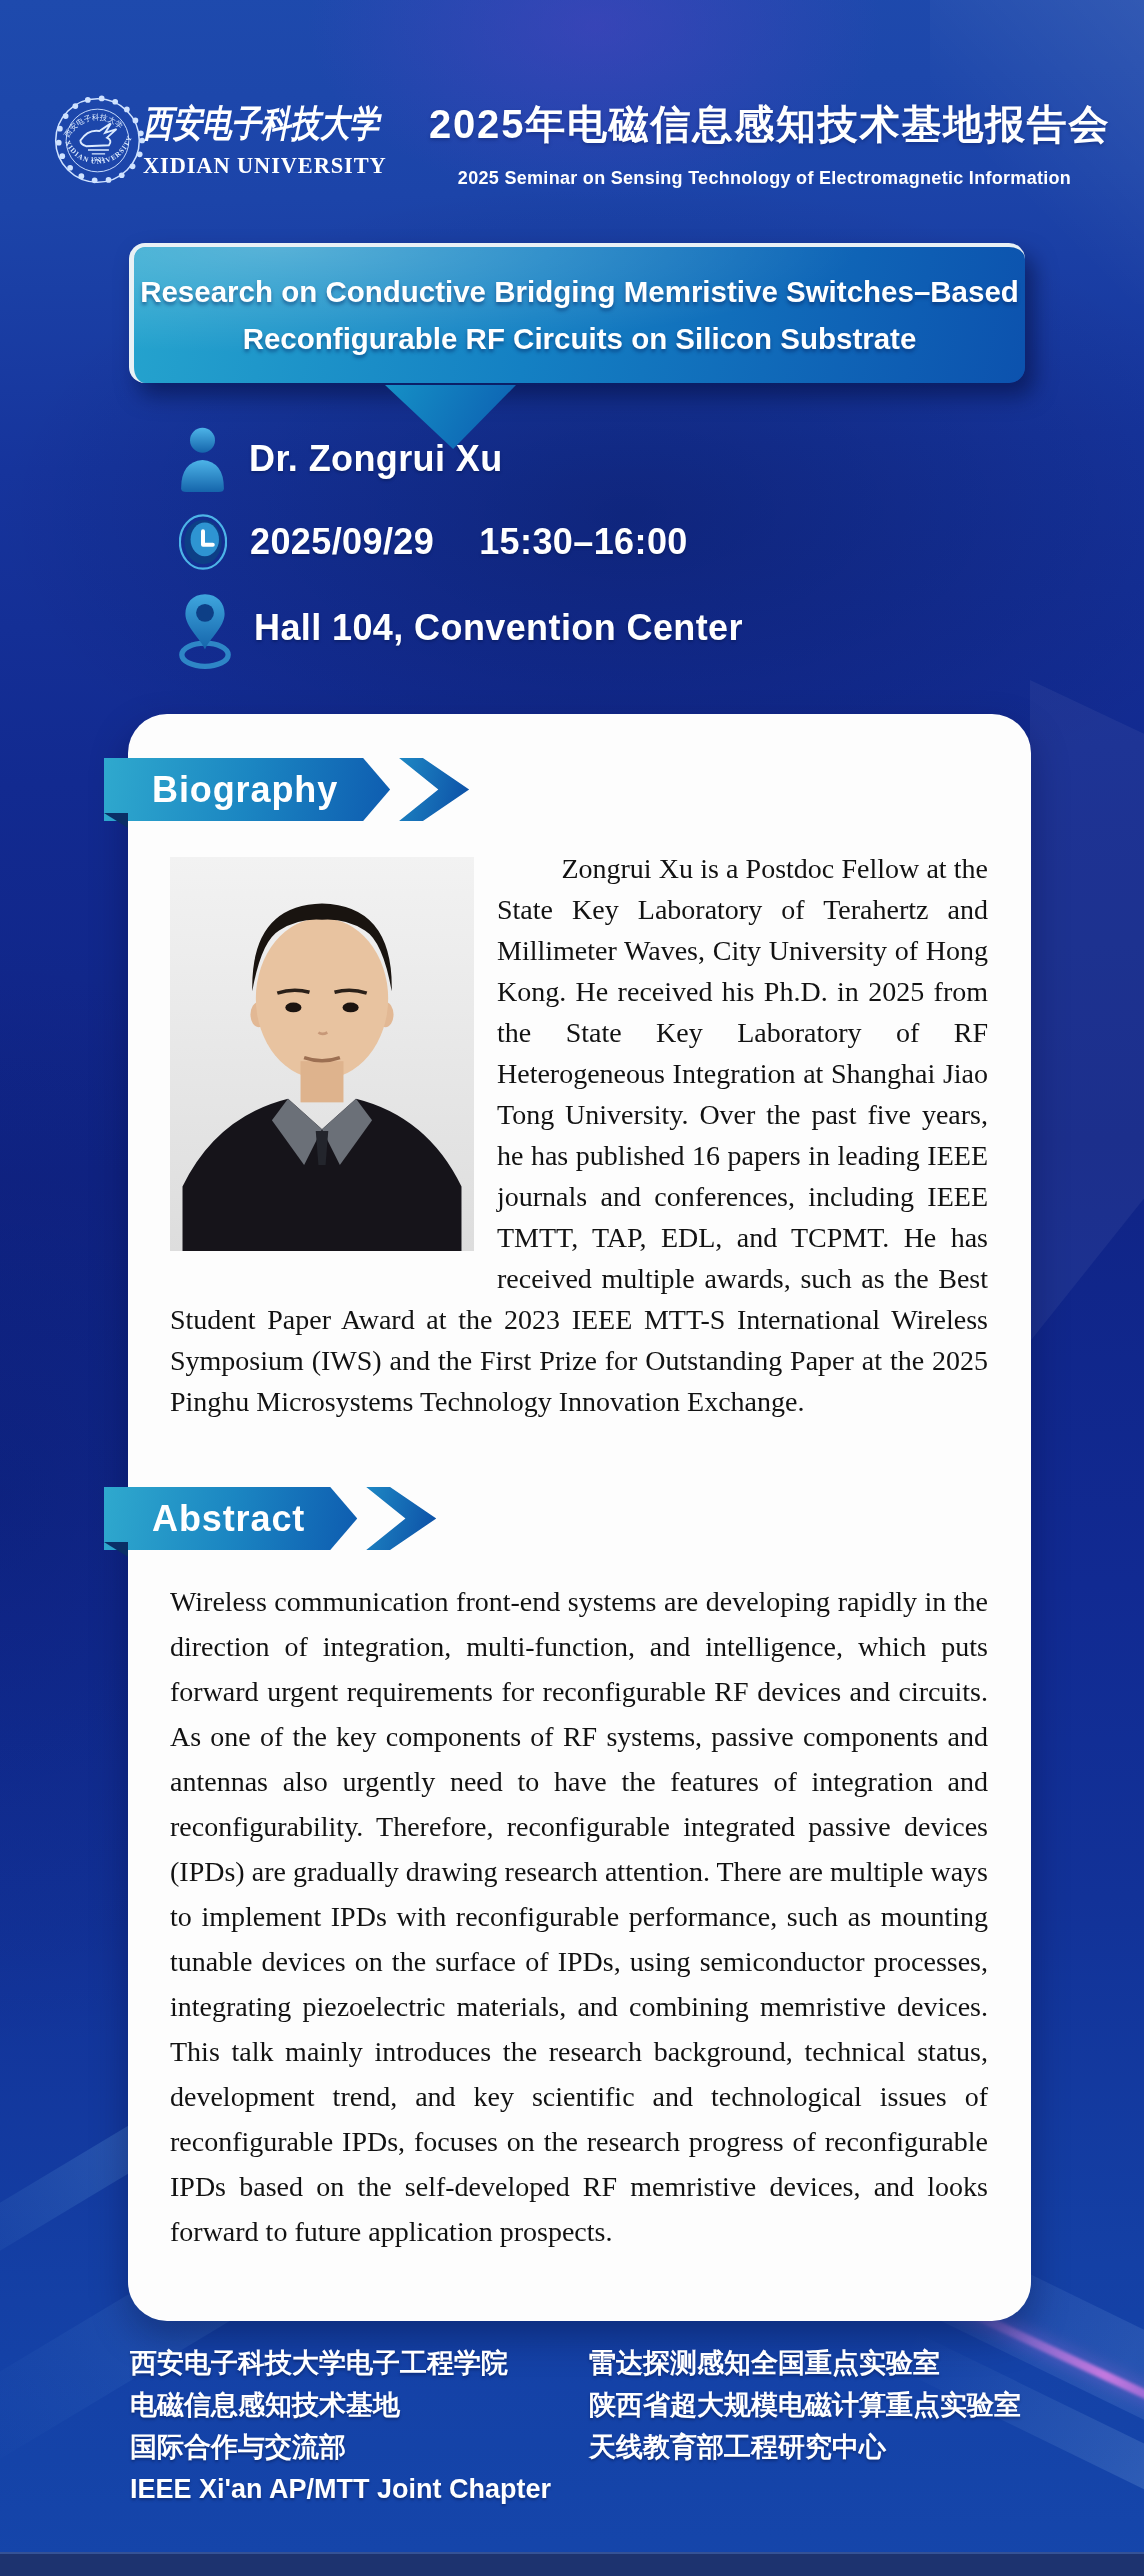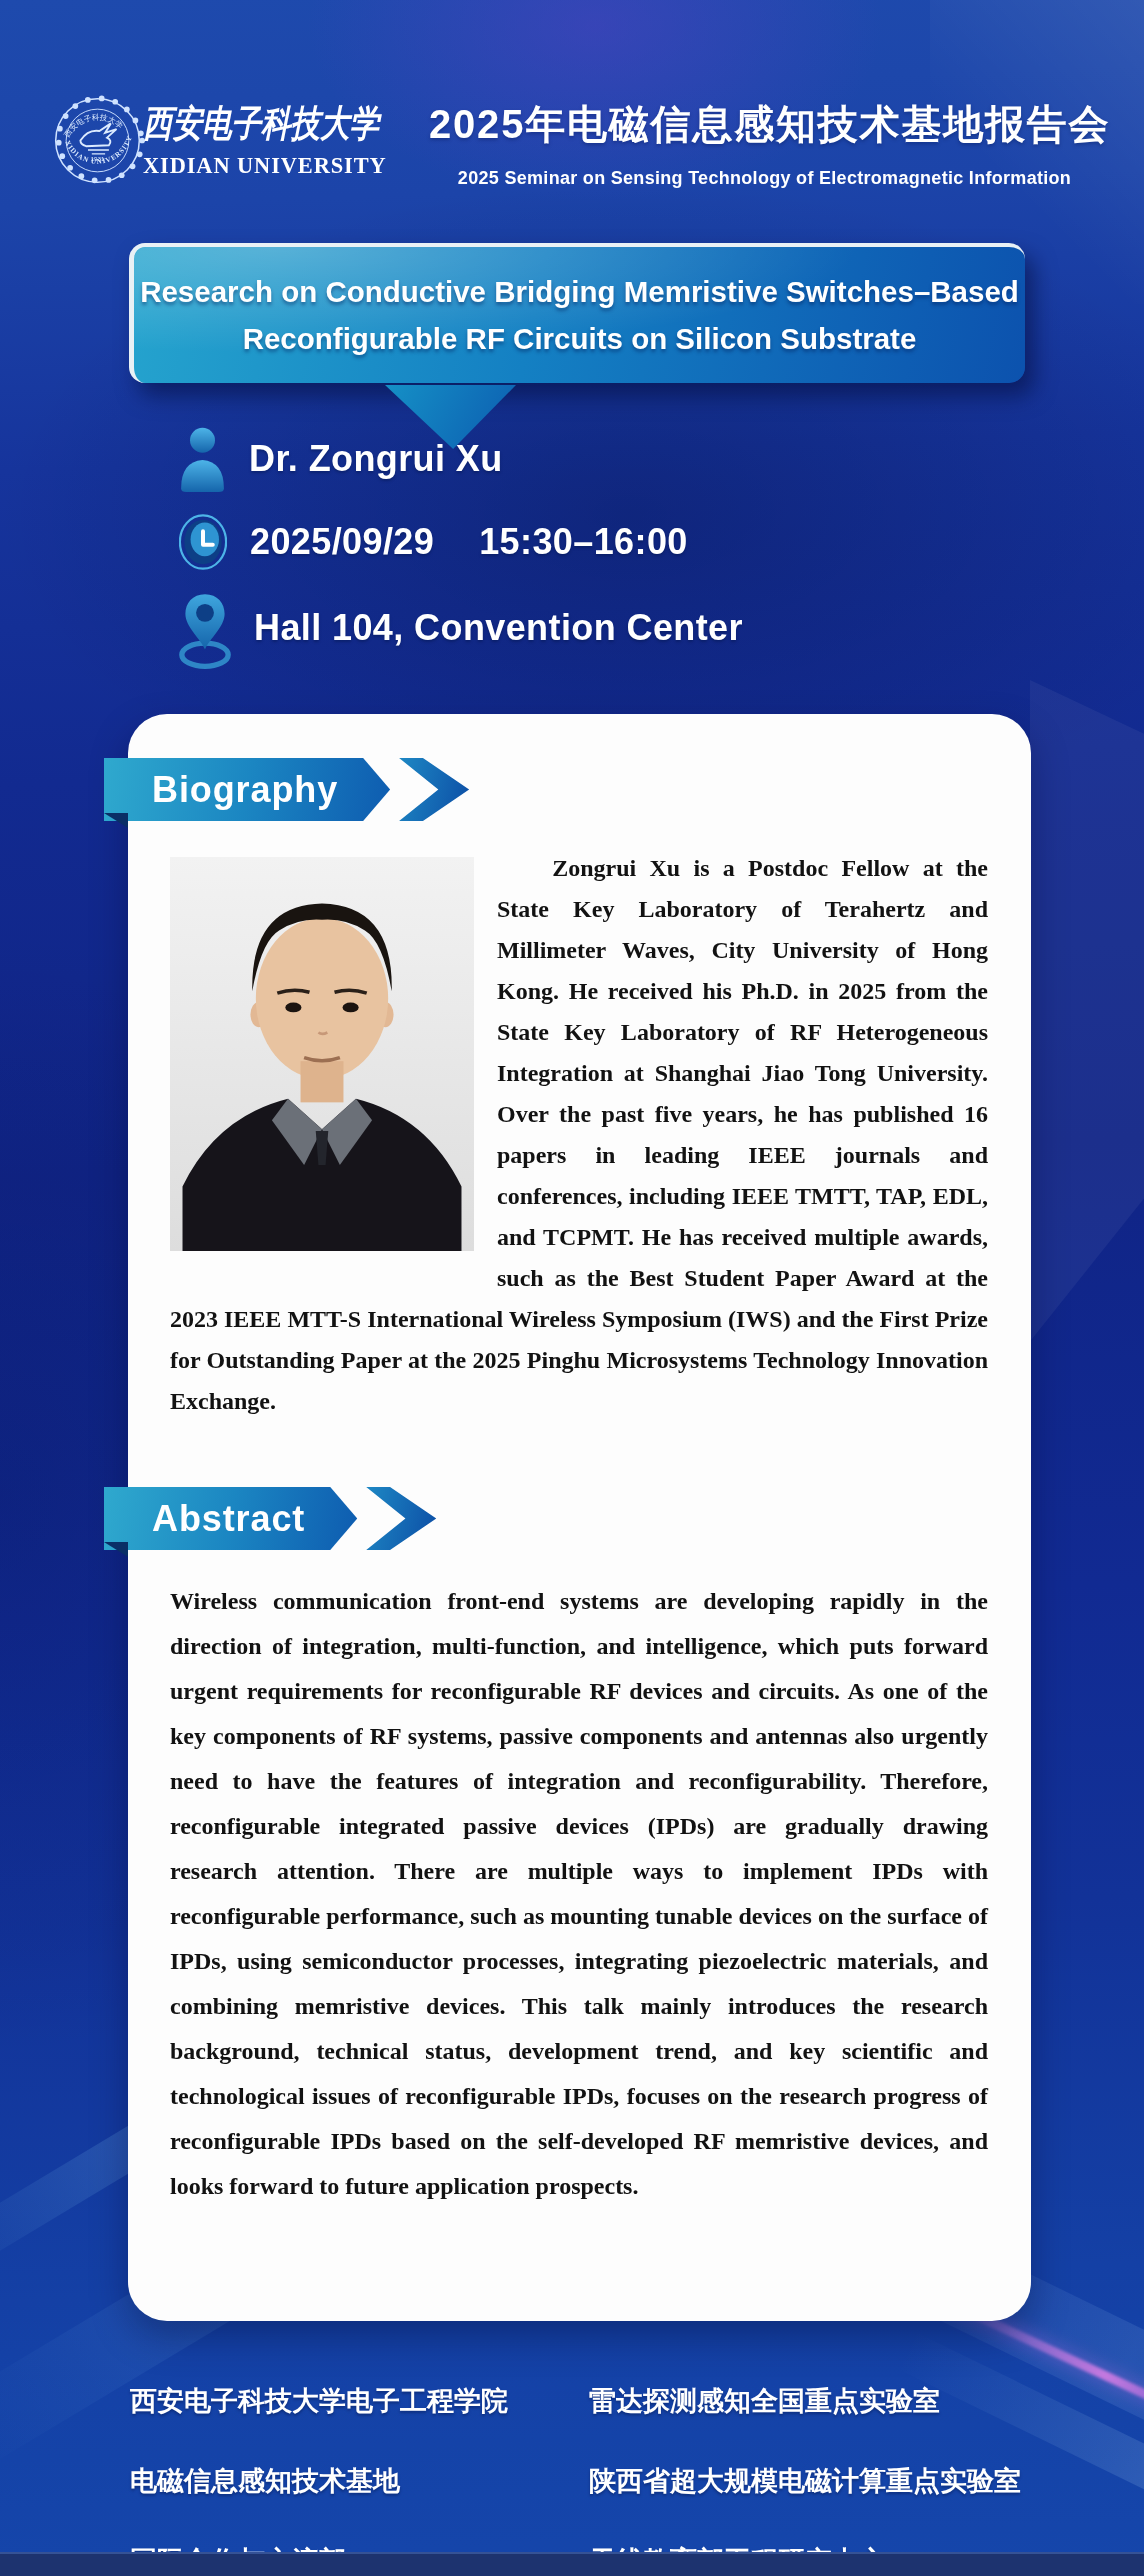--- a/index.html
+++ b/index.html
@@ -82,32 +82,32 @@
     background:linear-gradient(105deg,#1e88c4,#0c4da5);
     clip-path:polygon(0 0,34% 0,100% 50%,34% 100%,0 100%,56% 50%);
     filter:drop-shadow(4.5px 6.3px 6.3px rgba(0,20,70,.45));}
   .ribbon .fold{position:absolute;left:0;top:63px;width:24px;height:15px;
     background:#0a2f66;clip-path:polygon(0 0,100% 0,100% 100%);}
   .ribbon-bio{top:36px;}
   .ribbon-abs{top:765px;}
 
   .bio-block{position:absolute;left:42px;right:43px;top:134px;}
   .photo{float:left;width:304px;height:394px;margin:9px 23px 7.2px 0;background:#ececec;}
-  .serif-text{font-family:"Liberation Serif",serif;color:#121212;font-size:24px;
-    text-align:justify;font-weight:bold;}
+  .serif-text{font-family:"Liberation Serif",serif;color:#121212;font-size:28px;
+    text-align:justify;}
   .bio-block p{margin:0;line-height:41px;text-indent:2.3em;}
   .abs-block{position:absolute;left:42px;right:43px;top:865px;}
   .abs-block p{margin:0;line-height:45px;}
 
   
   .org-col{position:absolute;color:#fff;font-weight:bold;font-size:27px;
     text-shadow:0 1.8px 2.7px rgba(0,15,60,.4);}
   .org-left{left:130px;top:2342px;}
   .org-right{left:589px;top:2342px;}
-  .org-line{line-height:42px;white-space:nowrap;margin-top:38px;}
+  .org-line{line-height:42px;white-space:nowrap;}
 </style>
 </head>
 <body>
 
 <div class="poster">
 
   <div class="bg-overlay"></div>
   <div class="facet-tr"></div>
   <div class="facet-right"></div>
   <div class="ray ray-bl1"></div>

